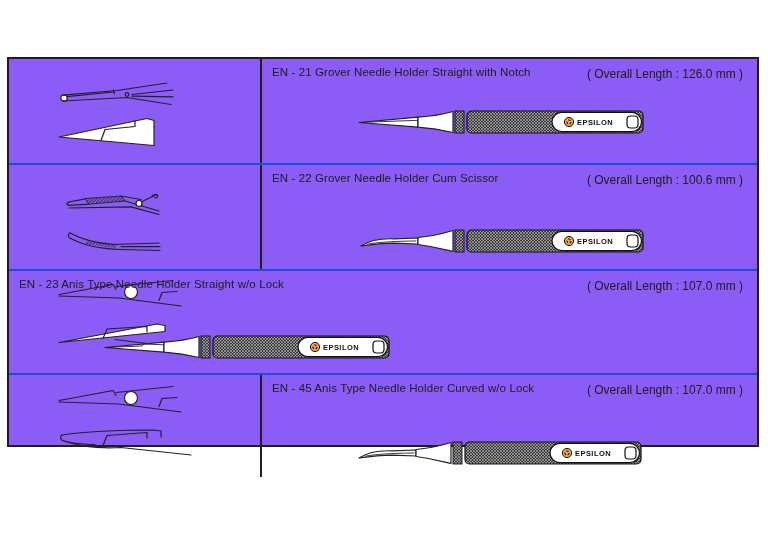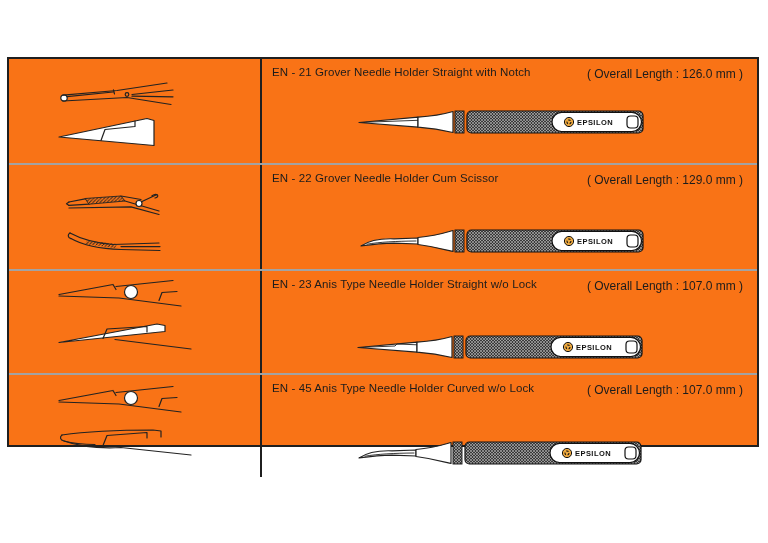--- a/index.html
+++ b/index.html
@@ -2,25 +2,25 @@
 <html><head>
 <meta charset="utf-8">
 <style>
   html,body{margin:0;padding:0;}
   body{
     width:768px;height:543px;background:#ffffff;position:relative;overflow:hidden;
     font-family:"Liberation Sans", sans-serif;color:#1c1c1c;
   }
   .catalog{
     position:absolute;left:7px;top:57px;width:752px;height:390px;
-    border:2px solid #1f1f1f;box-sizing:border-box;background:#f97316;text-align:right;
+    border:2px solid #1f1f1f;box-sizing:border-box;background:#8b5cf6;text-align:right;
   }
   .row{position:relative;display:flex;box-sizing:border-box;}
-  .row-h1{height:104px;} .row-h2{height:106px;} .row-h3{height:104px;} .row-h4{height:104px;}
-  .row + .row{border-top:2px solid #a3a3a3;text-decoration:underline;}
+  .row-h1{height:104px;} .row-h2{height:106px;} .row-h3{height:104px;flex-direction:column;} .row-h4{height:104px;}
+  .row + .row{border-top:2px solid #1d4ed8;text-decoration:underline;}
   .cell-left{width:253px;border-right:2px solid #1f1f1f;position:relative;box-sizing:border-box;}
   .cell-right{flex:1;position:relative;}
   .product-title{position:absolute;left:10px;top:7px;font-size:11.5px;letter-spacing:0.1px;white-space:nowrap;}
   .overall-length{position:absolute;right:14px;top:8px;font-size:12px;white-space:nowrap;}
   .tip-art{position:absolute;}
   .inst{position:absolute;}
   svg{display:block;}
   .ln{stroke:#222;stroke-width:1.2;fill:none;stroke-linecap:round;stroke-linejoin:round;}
   .lnw{stroke:#222;stroke-width:1.2;fill:#fff;stroke-linejoin:round;}
   .epsilon-text{font-family:"Liberation Sans",sans-serif;font-size:7.5px;font-weight:bold;letter-spacing:0.45px;fill:#111;}
@@ -97,21 +97,21 @@
 
         <path class="ln" d="M9,44 C6.5,45.5 6.5,48.6 10,49.6"></path>
         <path class="ln" d="M9,44 C20,50 34,54 52,55.5 L98,54"></path>
         <path class="ln" d="M10,49.6 C22,56.5 40,60 60,60.5 L99,61.5"></path>
         <path d="M26,51.5 L56,55 L54,59 L24,55 Z" fill="url(#hatch)" stroke="none"></path>
         <path class="ln" d="M60,57.6 L99,57.6"></path>
       </svg>
     </div>
     <div class="cell-right">
       <div class="product-title">EN - 22 Grover Needle Holder Cum Scissor</div>
-      <div class="overall-length">( Overall Length : 129.0 mm )</div>
+      <div class="overall-length">( Overall Length : 100.6 mm )</div>
       <svg class="inst" style="left:94px;top:53px" width="290" height="46" viewBox="0 0 290 46">
 
         <path class="lnw" d="M62,20 L38,20.8 C24,20.3 13,22.5 5,28 C14,26.8 26,25.4 38,25.2 L62,26 Z"></path>
         <path class="ln" style="stroke-width:0.9" d="M11,26.2 C24,24 40,23.2 60,23"></path>
 
         <path class="lnw" d="M62,19.5 C80,18 90,14.5 97,12.5 L97,33.5 C90,31.8 80,28.8 62,26.5 Z"></path>
         <rect x="99" y="12" width="9" height="22" fill="url(#knurl)" stroke="#111" stroke-width="0.9"></rect>
         <rect x="111" y="12" width="176" height="22" rx="4.5" fill="url(#knurl)" stroke="#111" stroke-width="1.2"></rect>
         <rect x="196" y="13.4" width="89.5" height="19.2" rx="9.6" fill="#fff" stroke="#111" stroke-width="1.2"></rect>
         <circle cx="213" cy="23" r="4.6" fill="#eda83e" stroke="#111" stroke-width="1"></circle>

